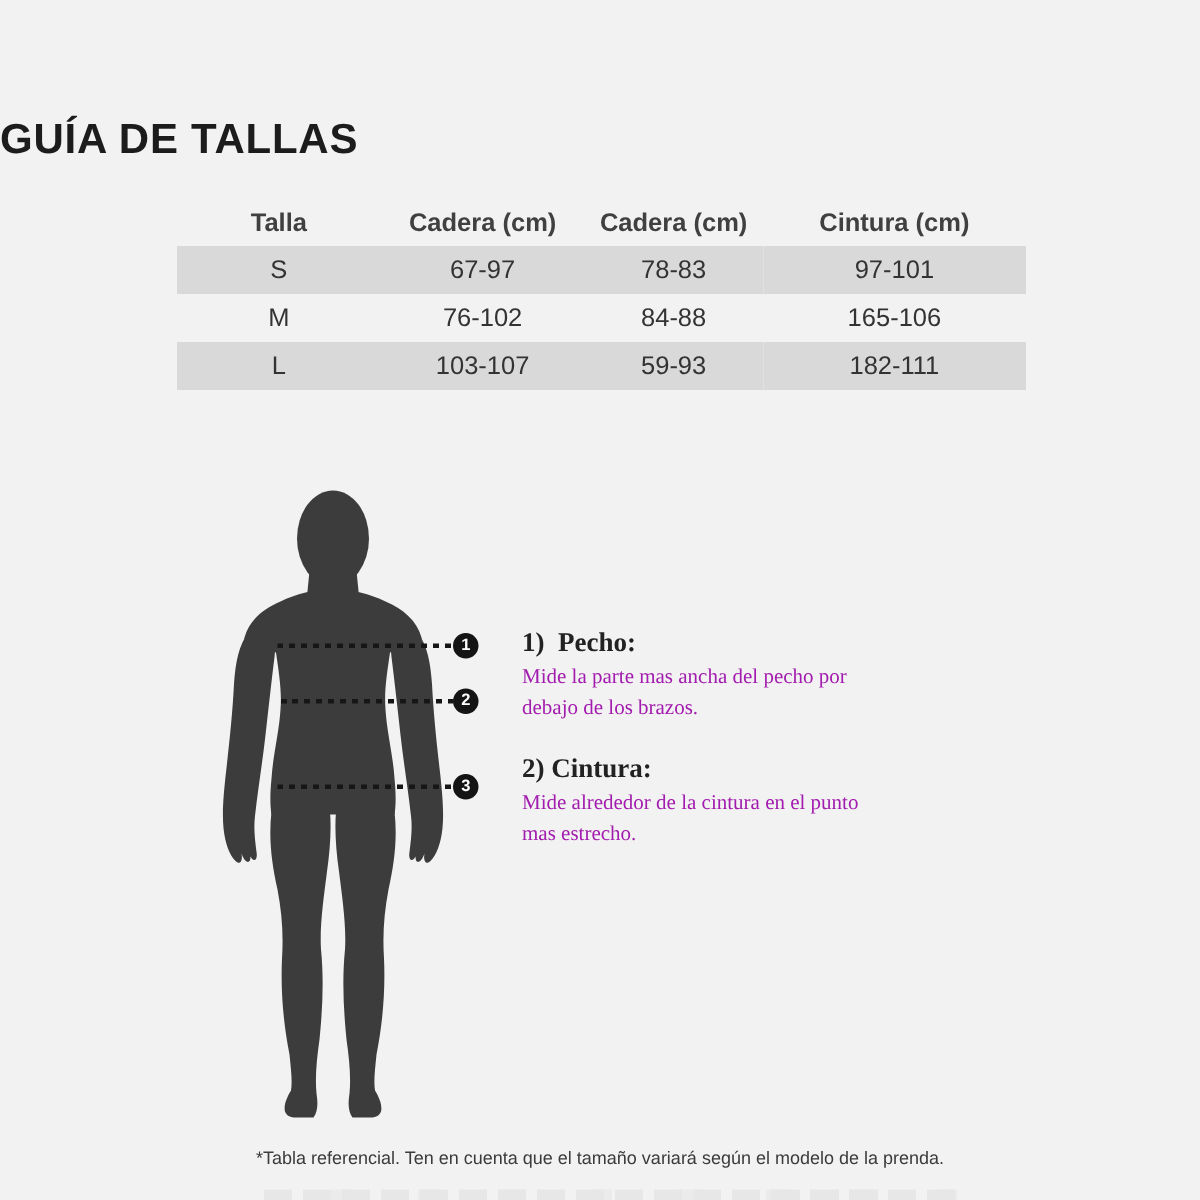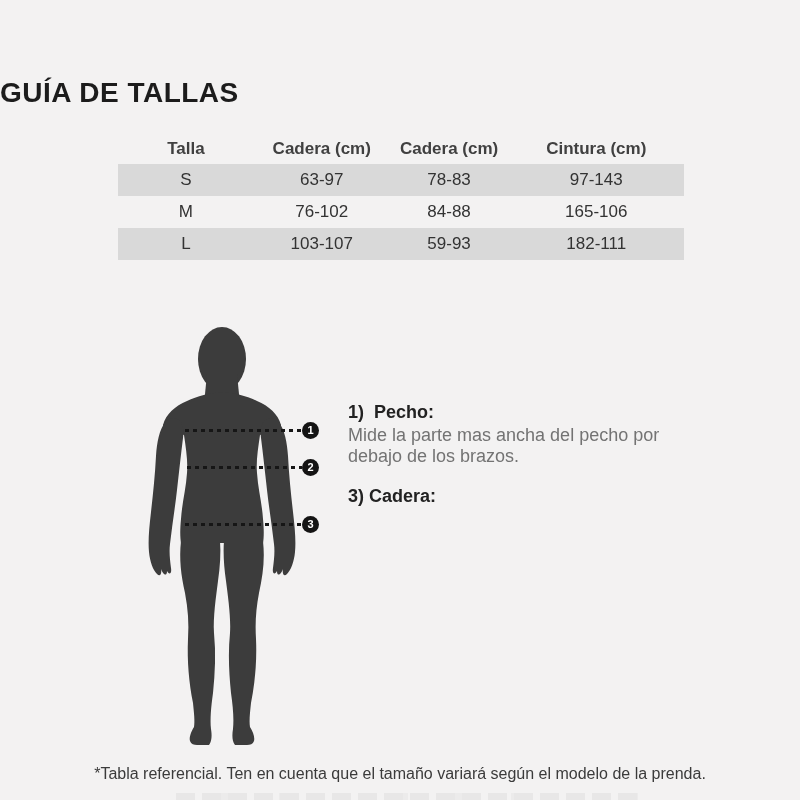--- a/index.html
+++ b/index.html
@@ -38,28 +38,28 @@
 
   .mcircle{
     position:absolute;width:17px;height:17px;border-radius:50%;
     background:#141414;color:#ffffff;font-size:11px;font-weight:bold;
     display:flex;align-items:center;justify-content:center;line-height:1;
   }
   #mcircle-1{left:302px;top:422px;}
   #mcircle-2{left:302px;top:459px;}
   #mcircle-3{left:302px;top:516px;}
 
-  .instructions{position:absolute;left:348px;top:402px;width:336px;}
+  .instructions{position:absolute;left:348px;top:418px;width:336px;font-family:Liberation Serif, serif;}
   .ins-item{margin-bottom:19px;}
   .ins-title{font-size:18px;font-weight:bold;color:#222;line-height:20px;margin-bottom:3px;white-space:pre-wrap;}
-  .ins-desc{font-size:18px;line-height:21px;color:#737373;white-space:pre-line;}
+  .ins-desc{font-size:14px;line-height:21px;color:#a21caf;white-space:pre-line;}
 
   .footnote{
     position:absolute;left:0;top:765px;width:100%;
-    text-align:center;font-size:16px;color:#3b3b3b;
+    text-align:center;font-size:12px;color:#3b3b3b;
   }
 
   .cropped-watermark{
     position:absolute;left:176px;top:793px;width:462px;height:7px;
     background:
       repeating-linear-gradient(90deg,#e7e6e6 0 19px,rgba(0,0,0,0) 19px 26px),
       repeating-linear-gradient(90deg,rgba(0,0,0,0) 0 45px,#eceBeb 45px 58px);
     opacity:0.9;
   }
 </style>
@@ -81,23 +81,23 @@
       <tr>
         <th>Talla</th>
         <th>Cadera (cm)</th>
         <th>Cadera (cm)</th>
         <th>Cintura (cm)</th>
       </tr>
     </thead>
     <tbody>
       <tr class="stripe">
         <td>S</td>
-        <td>63-97</td>
+        <td>67-97</td>
         <td>78-83</td>
-        <td>97-143</td>
+        <td>97-101</td>
       </tr>
       <tr>
         <td>M</td>
         <td>76-102</td>
         <td>84-88</td>
         <td>165-106</td>
       </tr>
       <tr class="stripe">
         <td>L</td>
         <td>103-107</td>
@@ -145,21 +145,25 @@
   <div class="mcircle" id="mcircle-2">2</div>
   <div class="mcircle" id="mcircle-3">3</div>
 
   <div class="instructions">
     <div class="ins-item">
       <div class="ins-title">1)&nbsp;&nbsp;Pecho:</div>
       <div class="ins-desc">Mide la parte mas ancha del pecho por
 debajo de los brazos.</div>
     </div>
     <div class="ins-item">
-      <div class="ins-title">3) Cadera:</div>
+      <div class="ins-title">2) Cintura:</div>
+      <div class="ins-desc">Mide alrededor de la cintura en el punto
+mas estrecho.</div>
+    </div>
+    <div class="ins-item">
     </div>
   </div>
 
   <div class="footnote">*Tabla referencial. Ten en cuenta que el tamaño variará según el modelo de la prenda.</div>
 
   <div class="cropped-watermark"></div>
 
 </div>
 
 </body></html>

